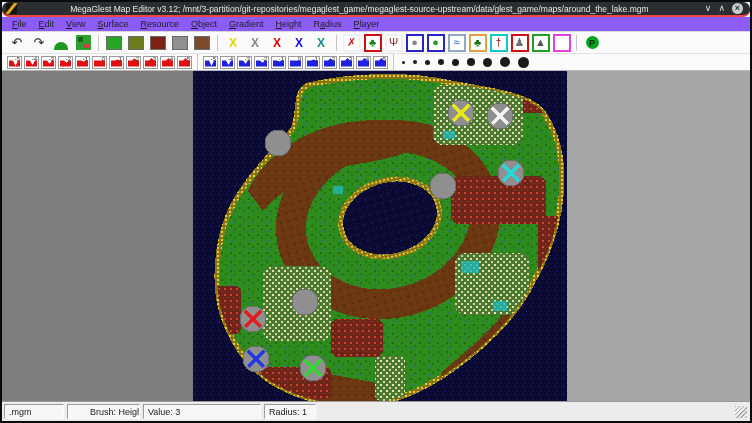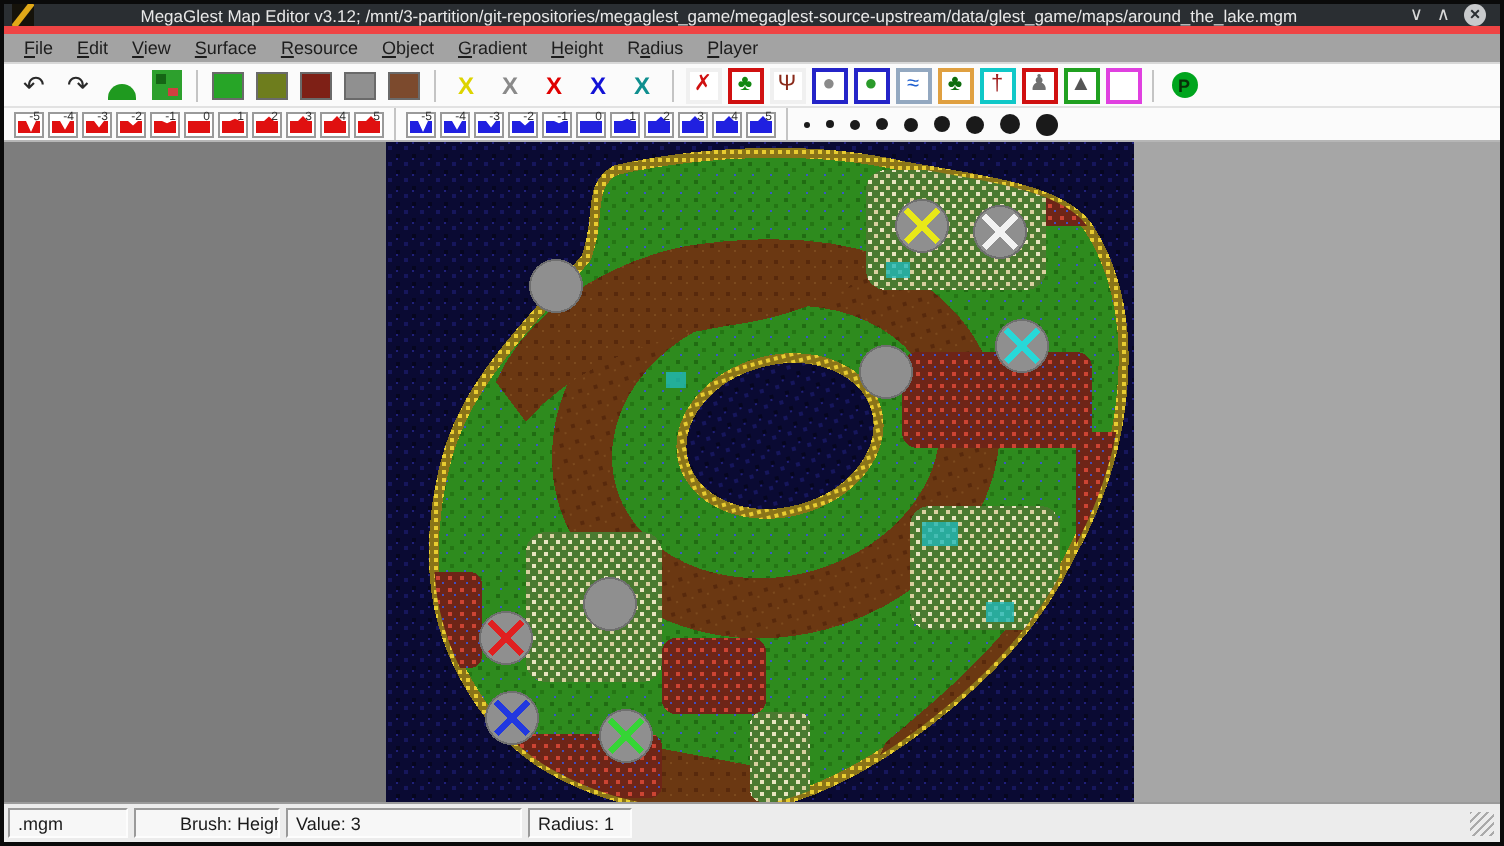--- a/index.html
+++ b/index.html
@@ -1,29 +1,29 @@
 <!DOCTYPE html>
 <html><head>
 <meta charset="utf-8">
 <style>
   html,body{margin:0;padding:0;background:#000;}
   *{box-sizing:border-box;}
   .win{width:752px;height:423px;border:2px solid #0a0a0a;display:flex;flex-direction:column;
        font-family:"Liberation Sans",sans-serif;background:#eff0f1;}
   
-  .titlebar{height:15px;background:#2a2e32;border-bottom:4px solid #ef4444;display:flex;align-items:center;
-            color:#e8e8e8;font-size:8.5px;flex:0 0 auto;}
+  .titlebar{height:15px;background:#2a2e32;border-bottom:2px solid #ef4444;display:flex;align-items:center;
+            color:#e8e8e8;font-size:8.5px;flex:0 0 auto;border-radius:7px;}
   .app-icon{width:11px;height:11px;margin:0 4px;background:#15120a;position:relative;overflow:hidden;flex:0 0 auto;}
   .app-icon::after{content:"";position:absolute;left:4px;top:-2px;width:3px;height:15px;background:#e0a818;transform:rotate(38deg);}
   .title-text{flex:1;text-align:center;white-space:nowrap;overflow:hidden;}
   .win-controls{display:flex;align-items:center;gap:7px;margin:0 7px;flex:0 0 auto;}
   .wc{color:#d8d8d8;font-size:9px;line-height:11px;cursor:default;}
   .wc.close{width:11px;height:11px;border-radius:50%;background:#c8cacc;color:#2a2e32;text-align:center;font-size:9px;line-height:10px;font-weight:bold;}
   
-  .menubar{height:15px;background:#a3a3a3;border-bottom:1px solid #d8d8d8;display:flex;align-items:center;
+  .menubar{height:15px;background:#8b5cf6;border-bottom:1px solid #d8d8d8;display:flex;align-items:center;
            font-size:9px;color:#1d1d1d;padding-left:4px;flex:0 0 auto;}
   .menu-item{padding:1px 6px;}
   .menu-item u{text-decoration:underline;}
   
   .toolbar{background:#fbfbfb;display:flex;align-items:center;padding:1px 4px;flex:0 0 auto;}
   .tb1{height:22px;border-bottom:1px solid #e2e2e2;}
   .tb2{height:17px;border-bottom:1px solid #b6b6b6;}
   .tb-sep{width:1px;height:16px;background:#c4c4c4;margin:0 4px;flex:0 0 auto;}
   .tb-btn{width:20px;height:19px;display:flex;align-items:center;justify-content:center;margin:0 1px;flex:0 0 auto;}
   .arrow{font-size:13px;color:#2a2a2a;}

